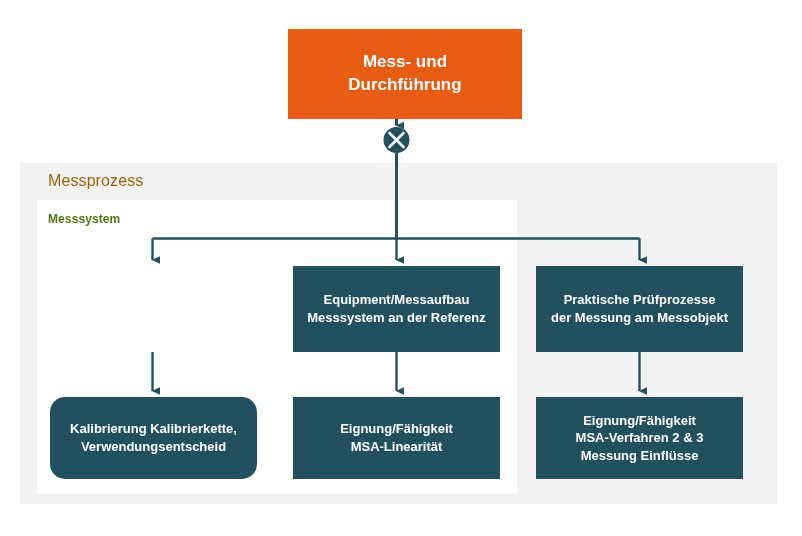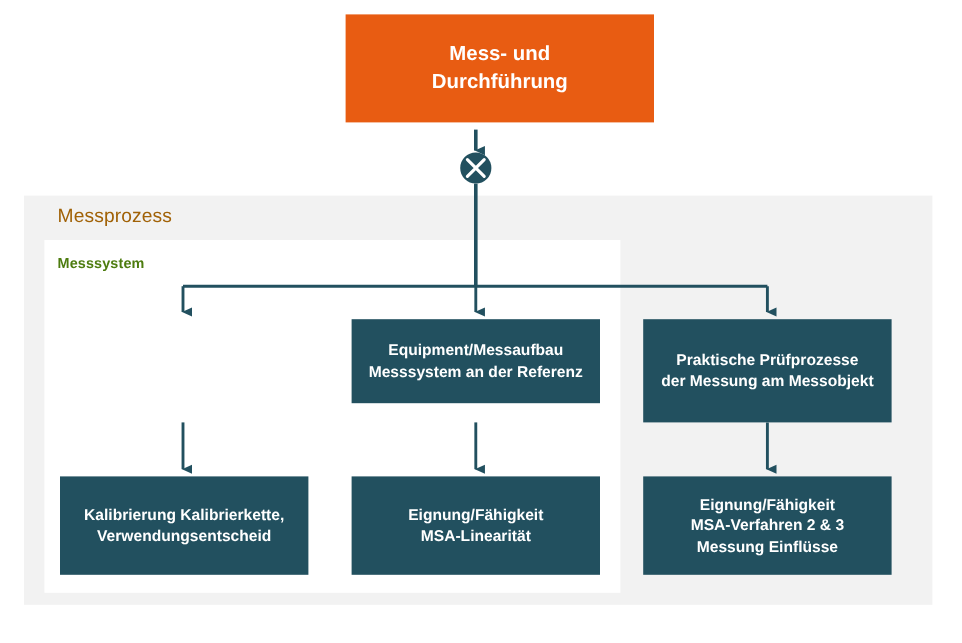--- a/index.html
+++ b/index.html
@@ -67,35 +67,35 @@
     justify-content: center;
     text-align: center;
     color: #ffffff;
     font-weight: 700;
     line-height: 1.35;
     z-index: 3;
   }
   .node-top {
     background: #e85c12;
     left: 288px;
-    top: 12px;
-    width: 257px;
+    top: 29px;
+    width: 234px;
     height: 90px;
     font-size: 17px;
   }
   .node-dark {
     background: #22505f;
     font-size: 13px;
   }
 
   .n-mid-1 { left: 50px;  top: 266px; width: 207px; height: 86px; }
-  .n-mid-2 { left: 293px; top: 266px; width: 207px; height: 70px; }
+  .n-mid-2 { left: 293px; top: 266px; width: 207px; height: 86px; }
   .n-mid-3 { left: 536px; top: 266px; width: 207px; height: 86px; }
 
-  .n-bot-1 { left: 50px;  top: 397px; width: 207px; height: 82px; }
+  .n-bot-1 { left: 50px;  top: 397px; width: 207px; height: 82px; border-radius: 15px; }
   .n-bot-2 { left: 293px; top: 397px; width: 207px; height: 82px; }
   .n-bot-3 { left: 536px; top: 397px; width: 207px; height: 82px; }
 
   
   #wires {
     position: absolute;
     left: 0;
     top: 0;
     width: 802px;
     height: 536px;

